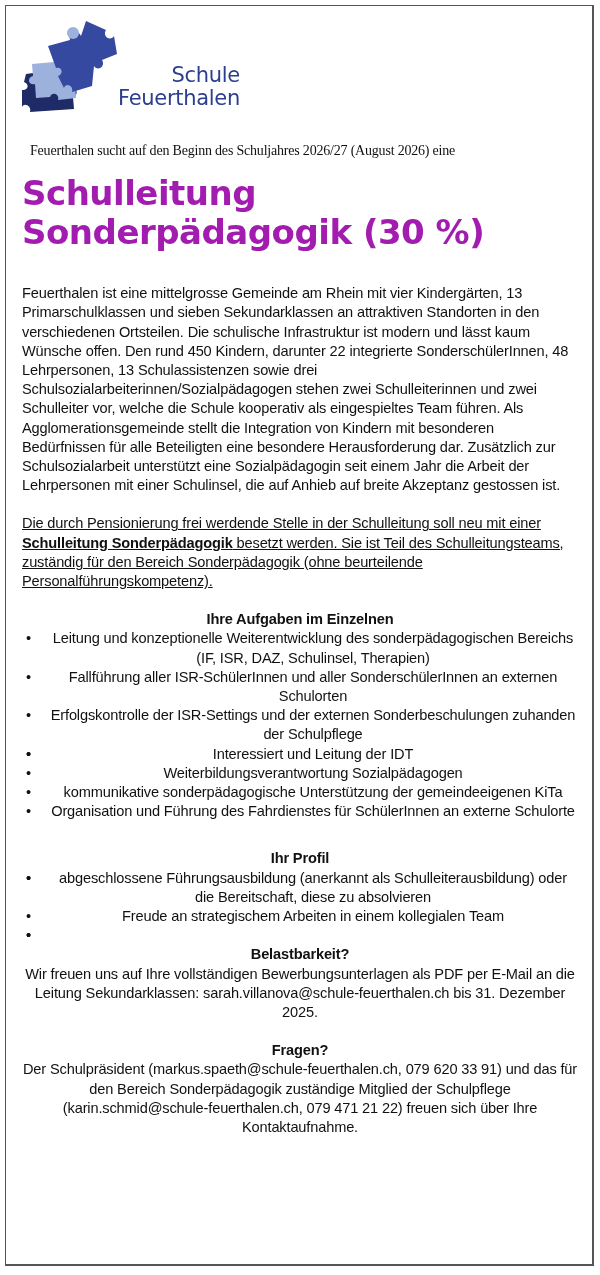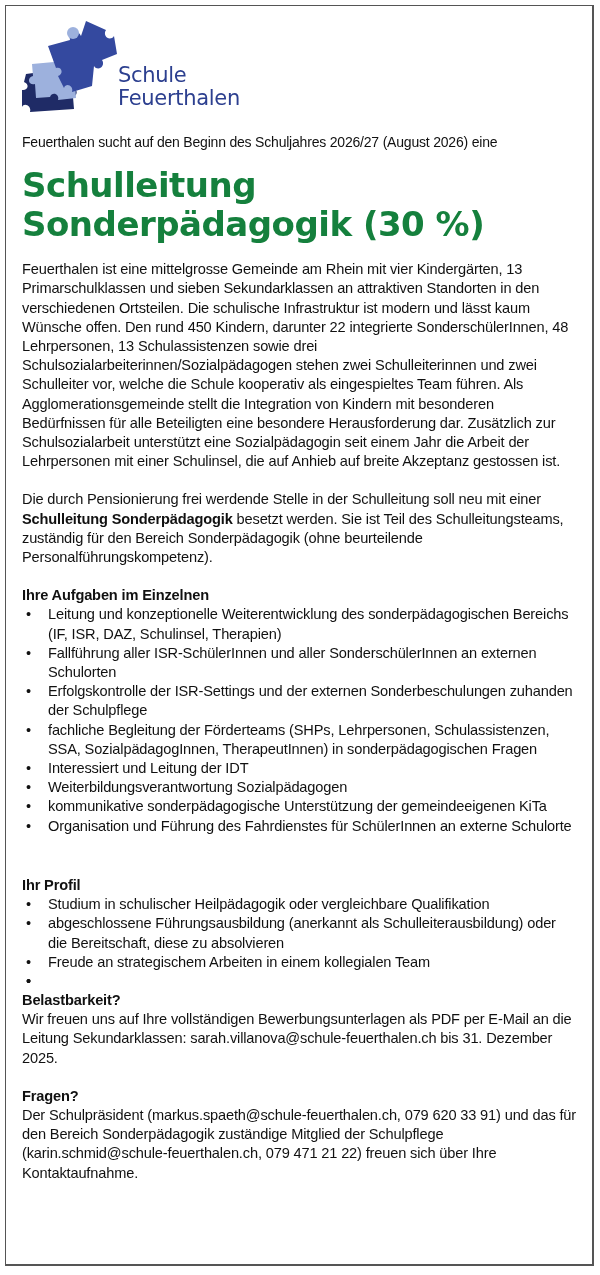--- a/index.html
+++ b/index.html
@@ -40,56 +40,60 @@
     }
     .logo-text {
       position: absolute;
       left: 100px;
       top: 48px;
       color: #2c3f8f;
       font-size: 21px;
       line-height: 23px;
       font-family: "DejaVu Sans", sans-serif;
       letter-spacing: -0.3px;
+      text-align: right;
     }
     .content {
       position: absolute;
       left: 22px;
       top: 133px;
       width: 556px;
       font-size: 14.6px;
       line-height: 19.2px;
       letter-spacing: -0.15px;
     }
     .intro-line {
-      margin: 0;
+      margin: 8px;
       font-size: 14px;
       letter-spacing: -0.2px;
+      font-family: Liberation Serif, serif;
     }
     .headline {
       margin: 14px 0 0 0;
-      color: #15803d;
+      color: #a21caf;
       font-family: "DejaVu Sans", sans-serif;
       font-weight: bold;
       font-size: 34px;
       line-height: 39px;
       letter-spacing: -0.5px;
     }
     .para {
-      margin: 16px 0 0 0;
+      margin: 32px 0 0 0;
     }
     .para + .para {
       margin-top: 19px;
+      text-decoration: underline;
     }
     .section-title {
       font-weight: bold;
       margin: 0;
     }
     .section {
       margin-top: 19px;
+      text-align: center;
     }
     ul.bullets {
       list-style: none;
       margin: 0;
       padding: 0;
     }
     ul.bullets li {
       position: relative;
       padding-left: 26px;
     }
@@ -133,32 +137,32 @@
   <p class="para">Feuerthalen ist eine mittelgrosse Gemeinde am Rhein mit vier Kinder­gärten, 13 Primarschulklassen und sieben Sekundarklassen an attraktiven Standorten in den verschiedenen Ortsteilen. Die schulische Infrastruktur ist modern und lässt kaum Wünsche offen. Den rund 450 Kindern, darunter 22 integrierte SonderschülerInnen, 48 Lehrpersonen, 13 Schulassistenzen sowie drei Schulsozialarbeiterinnen/Sozialpädagogen stehen zwei Schullei­terinnen und zwei Schulleiter vor, welche die Schule kooperativ als einge­spieltes Team führen. Als Agglomerationsgemeinde stellt die Integration von Kindern mit besonderen Bedürfnissen für alle Beteiligten eine beson­dere Herausforderung dar. Zusätzlich zur Schulsozialarbeit unterstützt eine Sozialpädagogin seit einem Jahr die Arbeit der Lehrpersonen mit einer Schulinsel, die auf Anhieb auf breite Akzeptanz gestossen ist.</p>
 
   <p class="para"><span>Die durch Pensionierung frei werdende Stelle in der Schulleitung soll neu mit einer </span><b>Schulleitung Sonderpädagogik</b><span> besetzt werden. Sie ist Teil des Schulleitungsteams, zuständig für den Bereich Sonderpädagogik (ohne beur­teilende Personalführungskompetenz).</span></p>
 
   <div class="section">
     <div class="section-title">Ihre Aufgaben im Einzelnen</div>
     <ul class="bullets">
       <li><span class="dot">•</span><span>Leitung und konzeptionelle Weiterentwicklung des sonderpädagogischen Bereichs (IF, ISR, DAZ, Schulinsel, Therapien)</span></li>
       <li><span class="dot">•</span><span>Fallführung aller ISR-SchülerInnen und aller SonderschülerInnen an externen Schulorten</span></li>
       <li><span class="dot">•</span><span>Erfolgskontrolle der ISR-Settings und der externen Sonderbeschulungen zuhanden der Schulpflege</span></li>
-      <li><span class="dot">•</span><span>fachliche Begleitung der Förderteams (SHPs, Lehrpersonen, Schul­assistenzen, SSA, SozialpädagogInnen, TherapeutInnen) in sonderpäda­gogischen Fragen</span></li>
+      <li><span class="dot">•</span></li>
       <li><span class="dot">•</span><span>Interessiert und Leitung der IDT</span></li>
       <li><span class="dot">•</span><span>Weiterbildungsverantwortung Sozialpädagogen</span></li>
       <li><span class="dot">•</span><span>kommunikative sonderpädagogische Unterstützung der gemeindeeigenen KiTa</span></li>
       <li><span class="dot">•</span><span>Organisation und Führung des Fahrdienstes für SchülerInnen an externe Schulorte</span></li>
     </ul>
   </div>
 
-  <div class="section" style="margin-top:40px">
+  <div class="section" style="margin-top:28px">
     <div class="section-title">Ihr Profil</div>
     <ul class="bullets">
-      <li><span class="dot">•</span><span>Studium in schulischer Heilpädagogik oder vergleichbare Qualifikation</span></li>
+      <li><span class="dot">•</span></li>
       <li><span class="dot">•</span><span>abgeschlossene Führungsausbildung (anerkannt als Schulleiterausbildung) oder die Bereitschaft, diese zu absolvieren</span></li>
       <li><span class="dot">•</span><span>Freude an strategischem Arbeiten in einem kollegialen Team</span></li>
       <li><span class="dot">•</span></li>
       <li><span class="dot">•</span></li>
     </ul>
   </div>
 
   <div class="section">
     <div class="section-title">Belastbarkeit?</div>
     <div><span>Wir freuen uns auf Ihre vollständigen Bewerbungsunterlagen als PDF per E-Mail an die Leitung Sekundarklassen: </span><span>sarah.villanova@schule-feuerthalen.ch</span><span> bis 31. Dezember 2025.</span></div>

